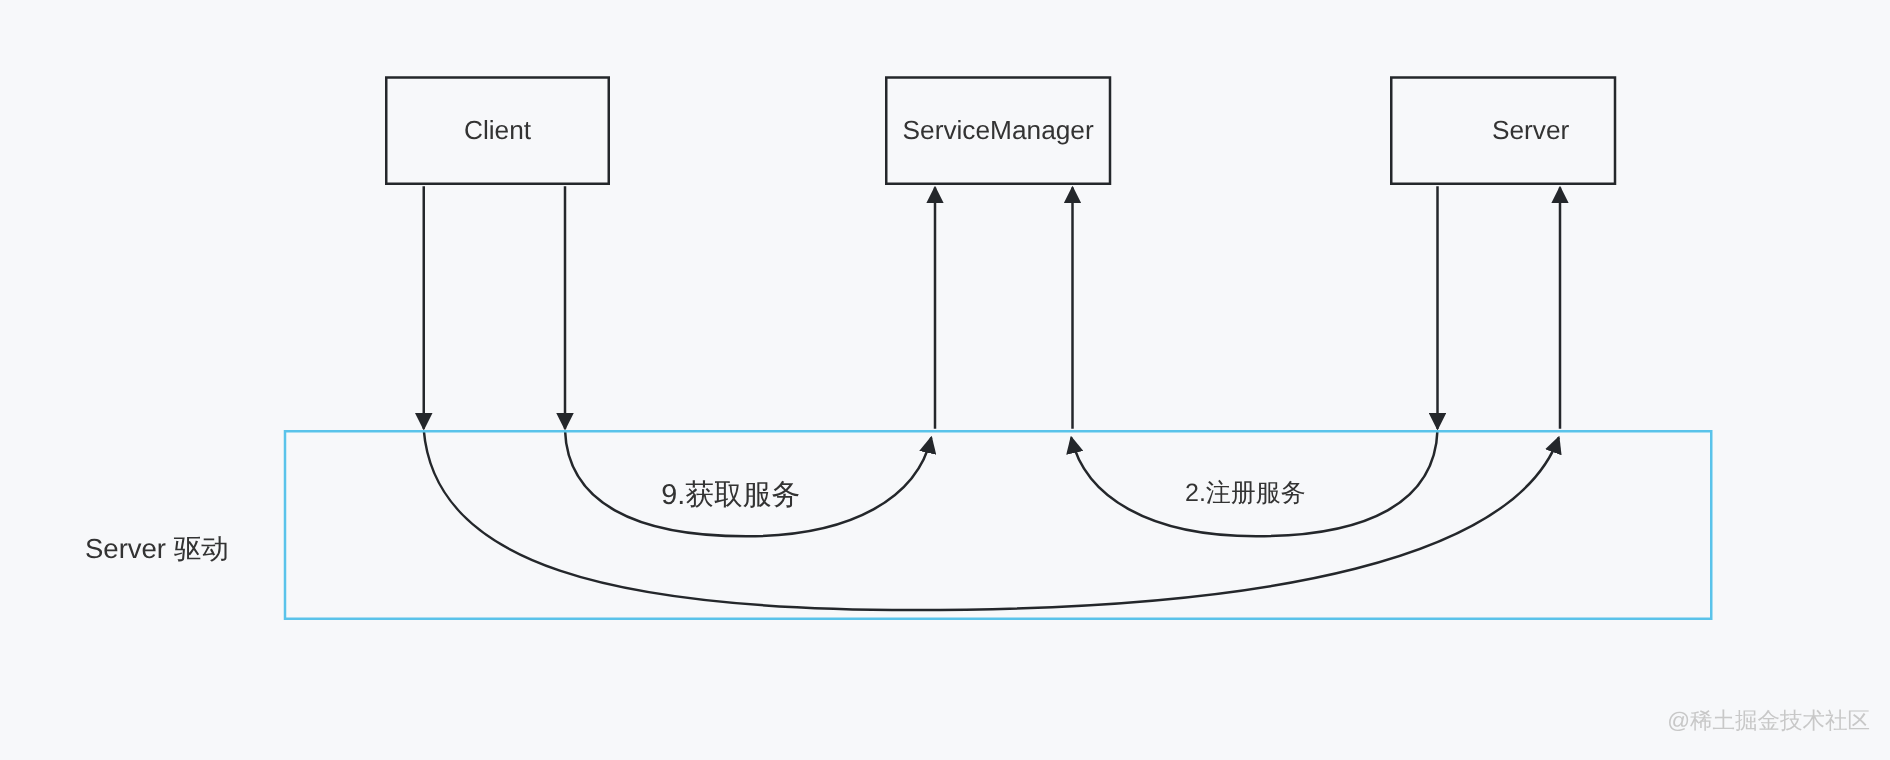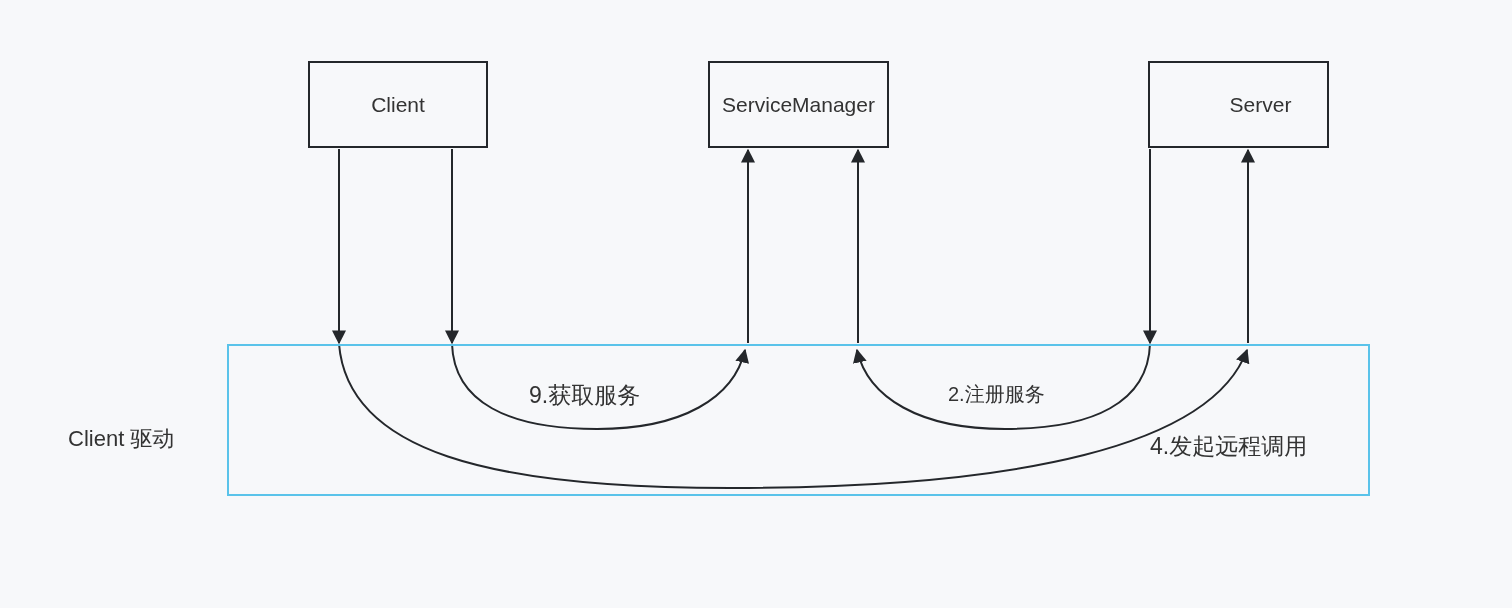--- a/index.html
+++ b/index.html
@@ -37,21 +37,21 @@
     border: 2px solid var(--line);
     background: var(--background);
     display: flex;
     align-items: center;
     justify-content: center;
     font-size: 21px;
     color: var(--text);
   }
   .node-client  { left: 308px;  top: 61px; width: 180px; height: 87px; }
   .node-sm      { left: 708px;  top: 61px; width: 181px; height: 87px; }
-  .node-server  { left: 1148px; top: 61px; width: 181px; height: 87px; padding-left: 44px; }
+  .node-server  { left: 1112px; top: 61px; width: 181px; height: 87px; padding-left: 44px; }
   .driver-box {
     position: absolute;
     left: 227px; top: 344px;
     width: 1143px; height: 152px;
     border: 2px solid var(--driver-border);
     background: transparent;
   }
   .label {
     position: absolute;
     white-space: nowrap;
@@ -101,20 +101,20 @@
     <span>Client</span>
   </div>
   <div class="node-box node-sm">
     <span>ServiceManager</span>
   </div>
   <div class="node-box node-server">
     <span>Server</span>
   </div>
 
   <div class="driver-box"></div>
-  <div class="label label-driver">Client 驱动</div>
+  <div class="label label-driver">Server 驱动</div>
 
   <div class="label label-get">9.获取服务</div>
   <div class="label label-register">2.注册服务</div>
-  <div class="label label-remote">4.发起远程调用</div>
 
+  <div class="watermark">@稀土掘金技术社区</div>
 
 </div>
 
 </body></html>

